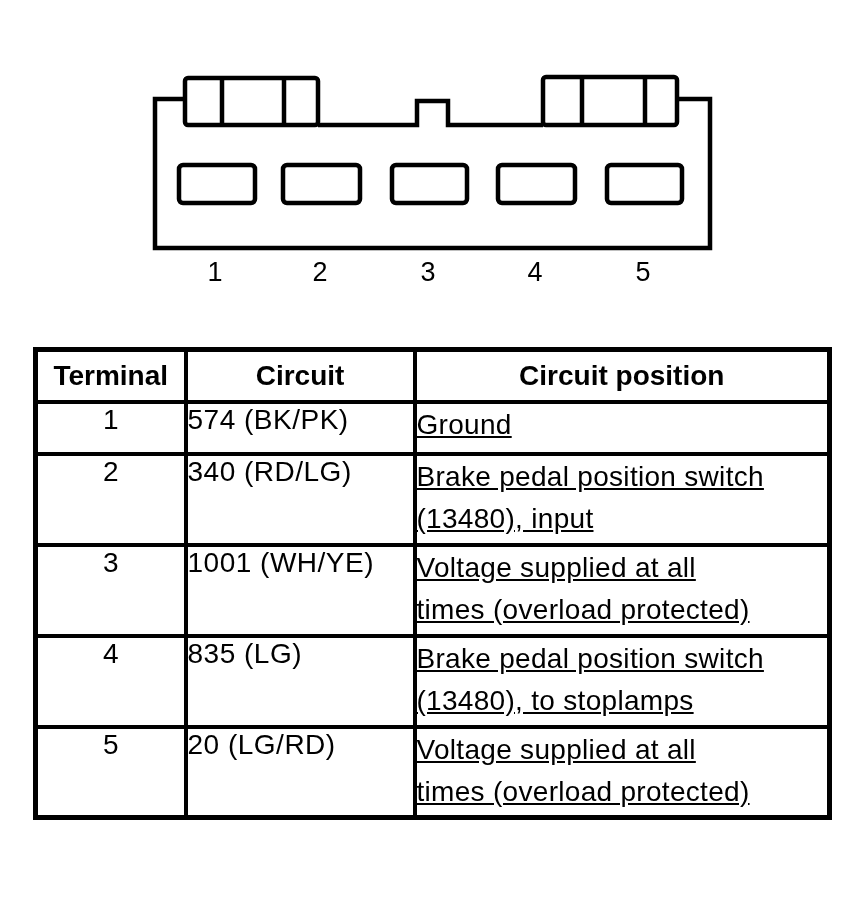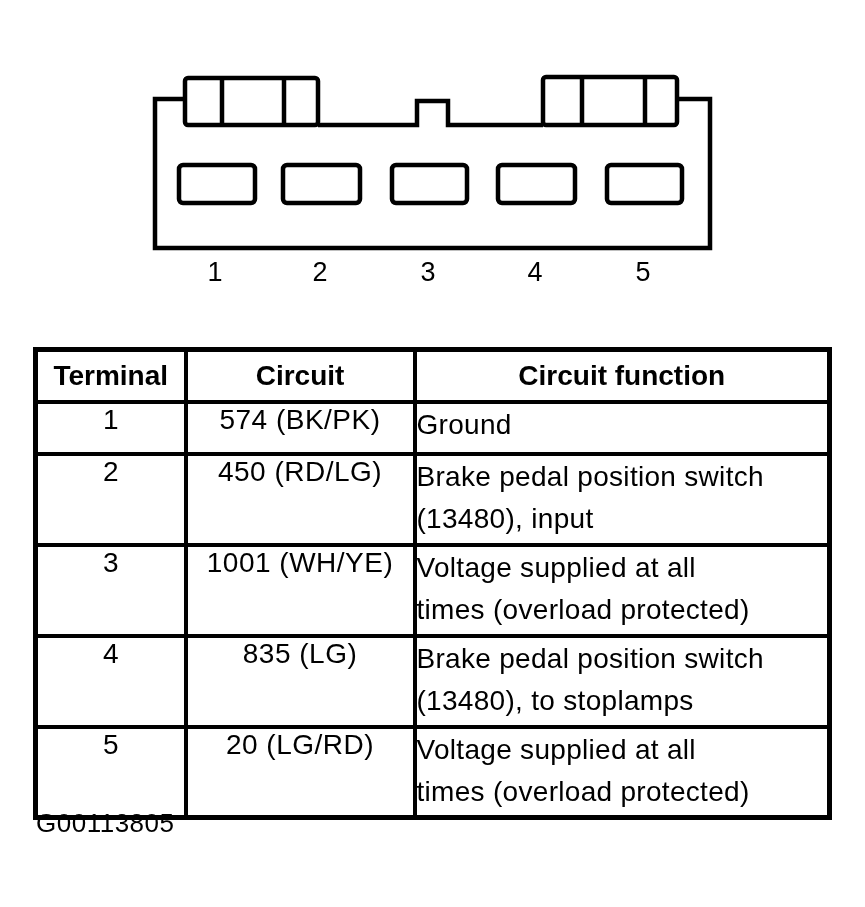--- a/index.html
+++ b/index.html
@@ -59,33 +59,34 @@
   }
   tr.r-head { height: 52px; }
   tr.r-short { height: 52px; }
   tr.r-tall { height: 91px; }
 
   td.terminal-cell {
     text-align: center;
     padding-top: 10px;
   }
   td.circuit-cell {
-    text-align: center;
+    text-align: left;
     padding-top: 9px;
     letter-spacing: 0.5px;
   }
   td.circuit-cell.low {
     padding-top: 21px;
   }
   td.function-cell {
     text-align: left;
     padding: 5px 4px 0 7px;
     line-height: 42px;
     white-space: pre-line;
     letter-spacing: 0.3px;
+    text-decoration: underline;
   }
 
   
   #figure-id {
     position: absolute;
     left: 36px;
     top: 808px;
     font-size: 26px;
     letter-spacing: 0.5px;
   }
@@ -125,30 +126,30 @@
   <table id="pinout-table">
     <colgroup>
       <col style="width:150px">
       <col style="width:229px">
       <col style="width:415px">
     </colgroup>
     <tbody>
       <tr class="r-head">
         <th>Terminal</th>
         <th>Circuit</th>
-        <th>Circuit function</th>
+        <th>Circuit position</th>
       </tr>
       <tr class="r-short">
         <td class="terminal-cell">1</td>
         <td class="circuit-cell low">574 (BK/PK)</td>
         <td class="function-cell">Ground</td>
       </tr>
       <tr class="r-tall">
         <td class="terminal-cell">2</td>
-        <td class="circuit-cell">450 (RD/LG)</td>
+        <td class="circuit-cell">340 (RD/LG)</td>
         <td class="function-cell">Brake pedal position switch
 (13480), input</td>
       </tr>
       <tr class="r-tall">
         <td class="terminal-cell">3</td>
         <td class="circuit-cell">1001 (WH/YE)</td>
         <td class="function-cell">Voltage supplied at all
 times (overload protected)</td>
       </tr>
       <tr class="r-tall">
@@ -159,15 +160,14 @@
       </tr>
       <tr class="r-tall">
         <td class="terminal-cell">5</td>
         <td class="circuit-cell">20 (LG/RD)</td>
         <td class="function-cell">Voltage supplied at all
 times (overload protected)</td>
       </tr>
     </tbody>
   </table>
 
-  <div id="figure-id">G00113805</div>
 
 </div>
 
 </body></html>

